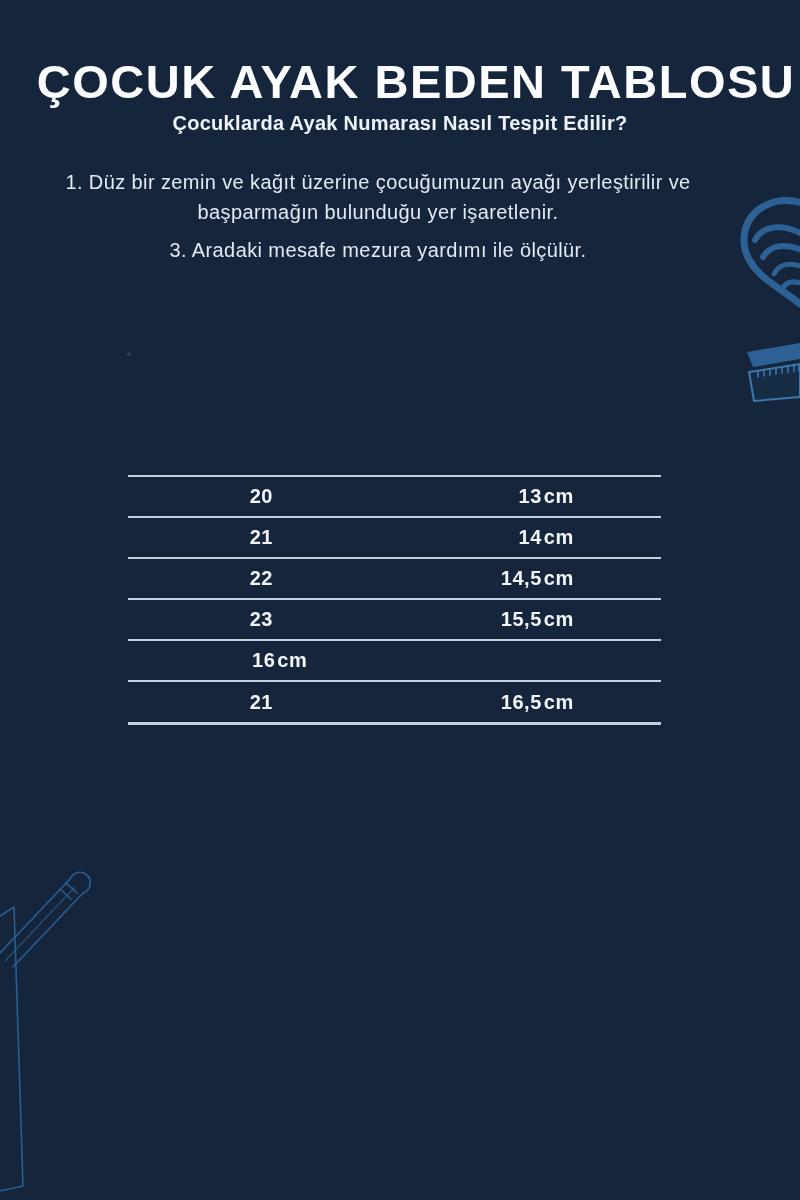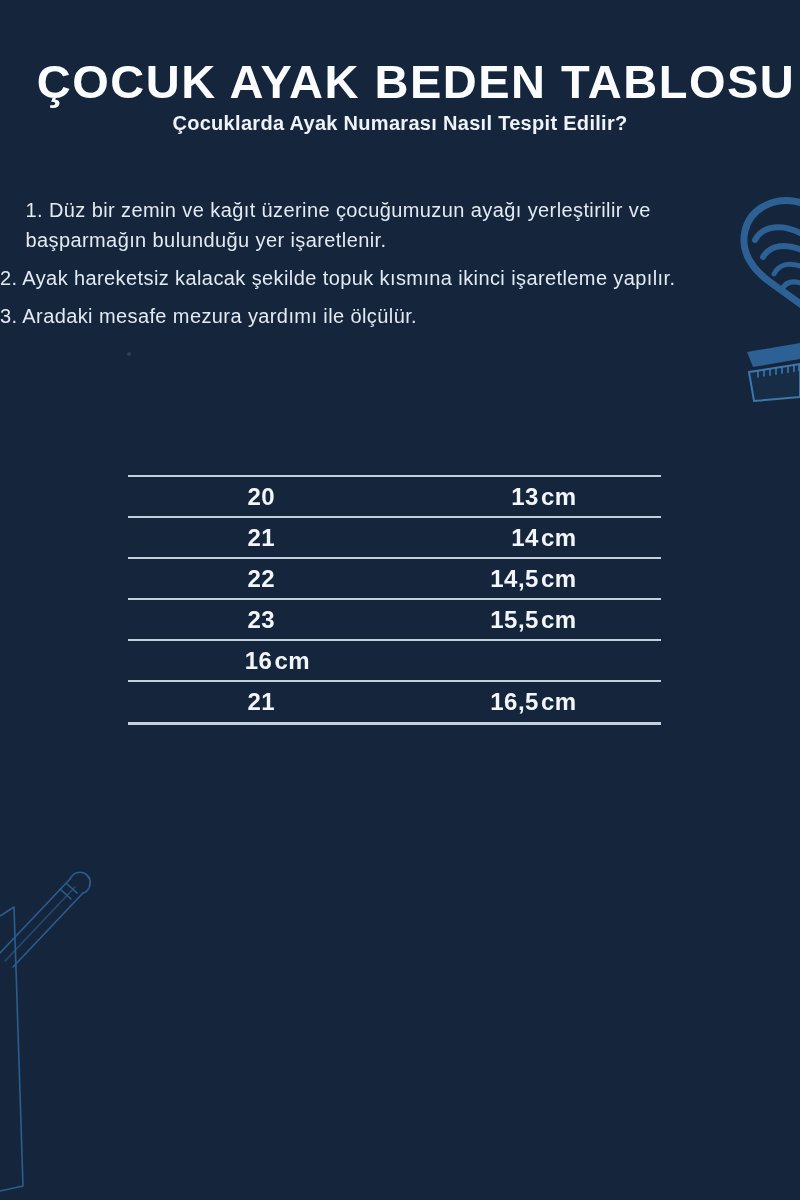--- a/index.html
+++ b/index.html
@@ -20,39 +20,39 @@
   }
   .subtitle{
     position:absolute;top:112px;left:0;width:800px;
     text-align:center;
     font-size:20px;font-weight:bold;letter-spacing:.3px;
     color:#eef3f9;
   }
   
   .instructions{
     position:absolute;top:167px;left:0;width:756px;
+    text-align:center;
     font-size:20px;line-height:30px;letter-spacing:.4px;
     color:#e2eaf3;
-    margin-top:28px;
   }
   .instructions p{margin:0 auto 8px auto;}
   .instructions p.step-1{max-width:705px;}
   .instructions p.step-2,
   .instructions p.step-3{white-space:nowrap;}
   
   .size-table{
     position:absolute;left:128px;top:475px;width:533px;
   }
   .trow{
     display:flex;align-items:center;
     height:39.1px;
     border-top:2px solid #c2cfdd;
   }
   .trow:last-child{border-bottom:3px solid #c2cfdd;}
-  .cell{font-size:24px;font-weight:bold;letter-spacing:.5px;color:#f2f6fa;}
+  .cell{font-size:20px;font-weight:bold;letter-spacing:.5px;color:#f2f6fa;}
   .cell.size{width:50%;text-align:center;}
   .cell.len{width:50%;display:flex;justify-content:center;align-items:baseline;}
   .len .val{display:inline-block;min-width:60px;text-align:right;}
   .len .unit{margin-left:2px;font-weight:bold;}
   
   .decor{position:absolute;left:0;top:0;pointer-events:none;}
 </style>
 </head>
 <body>
 
@@ -97,21 +97,20 @@
     </g>
 
     <circle cx="129" cy="354" r="2" fill="#3b5a7d" opacity="0.5"></circle>
   </svg>
 
   <div class="title">ÇOCUK AYAK BEDEN TABLOSU</div>
   <div class="subtitle">Çocuklarda Ayak Numarası Nasıl Tespit Edilir?</div>
 
   <div class="instructions">
     <p class="step-1">1. Düz bir zemin ve kağıt üzerine çocuğumuzun ayağı yerleştirilir ve başparmağın bulunduğu yer işaretlenir.</p>
-    <p class="step-2">2. Ayak hareketsiz kalacak şekilde topuk kısmına ikinci işaretleme yapılır.</p>
     <p class="step-3">3. Aradaki mesafe mezura yardımı ile ölçülür.</p>
   </div>
 
   <div class="size-table">
     <div class="trow">
       <div class="cell size">20</div>
       <div class="cell len">
         <span class="val">13</span>
         <span class="unit">cm</span>
       </div>

